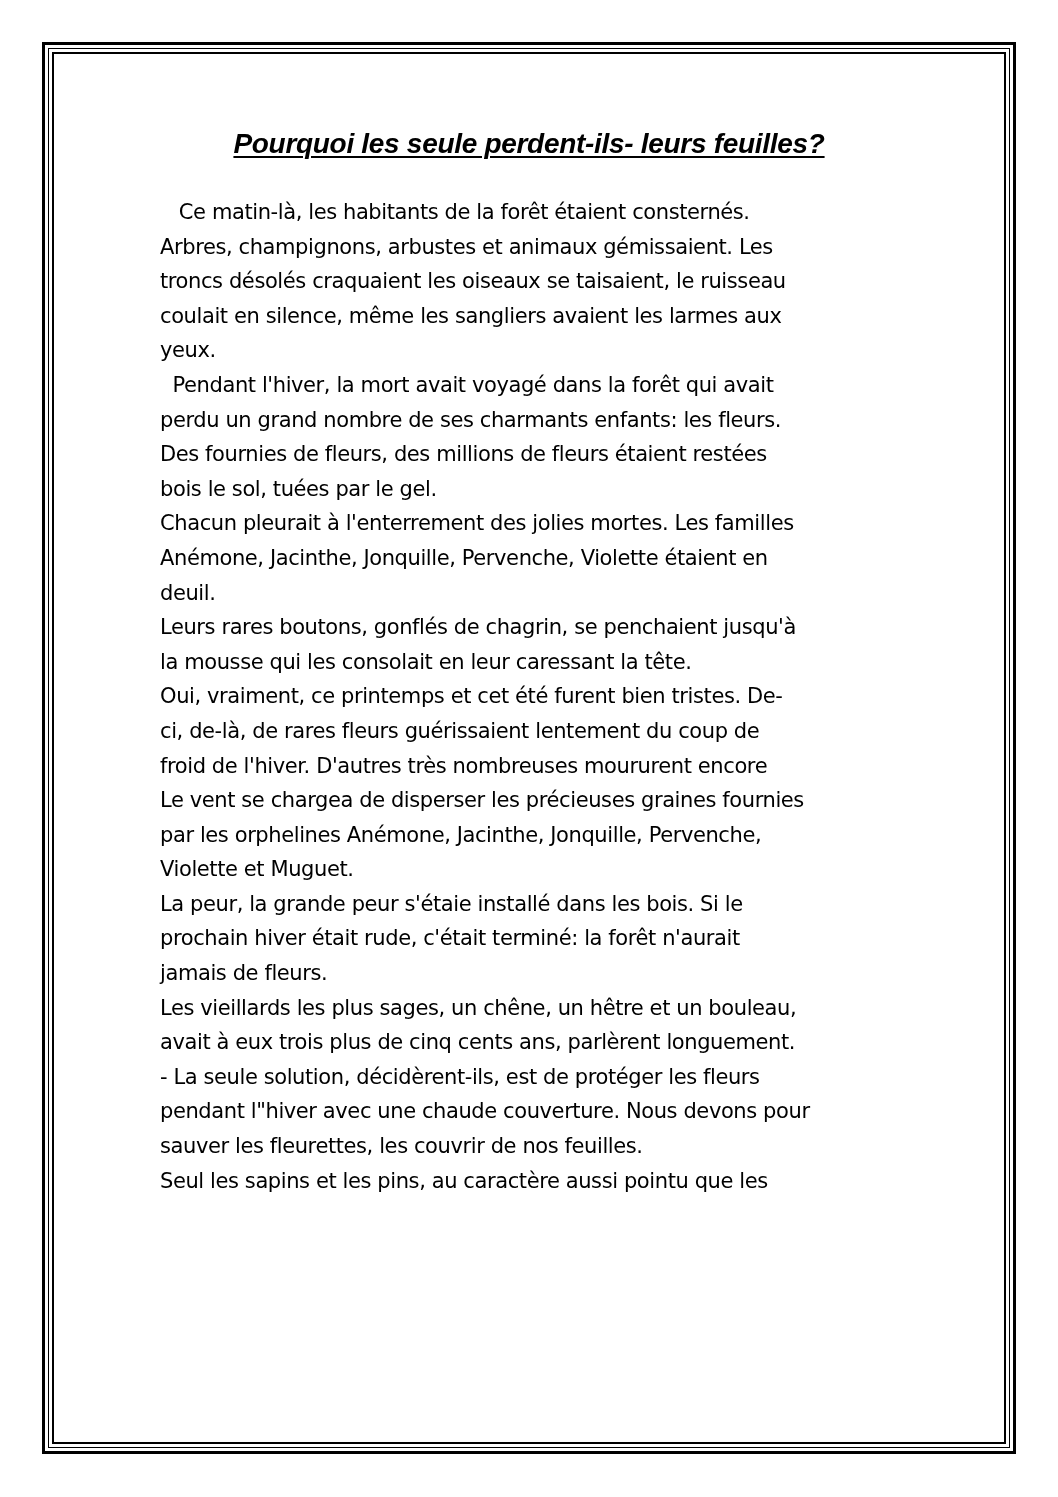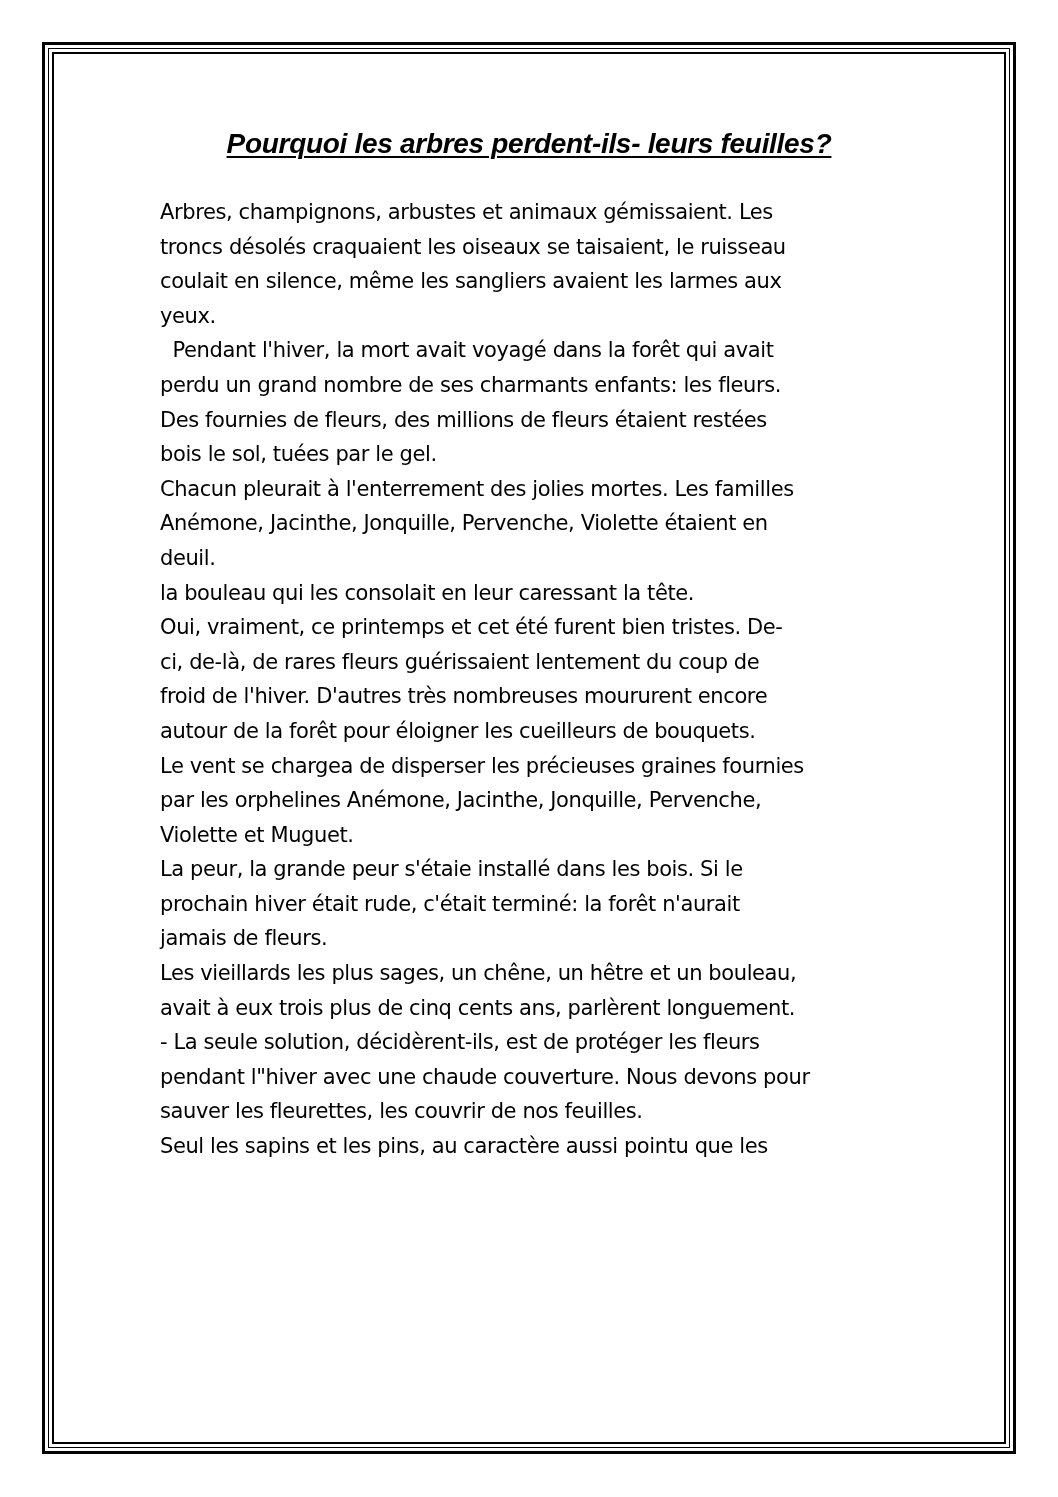--- a/index.html
+++ b/index.html
@@ -35,39 +35,40 @@
   </style>
 </head>
 <body>
 
 <div class="frame-outer">
   <div class="frame-mid">
     <div class="frame-inner"></div>
   </div>
 </div>
 
-<div class="title">Pourquoi les arbres perdent-ils- leurs feuilles?</div>
+<div class="title">Pourquoi les seule perdent-ils- leurs feuilles?</div>
 
 <div class="body-text" id="body-text">
+    <div class="line">   Ce matin-là, les habitants de la forêt étaient consternés.</div>
     <div class="line">Arbres, champignons, arbustes et animaux gémissaient. Les</div>
     <div class="line">troncs désolés craquaient les oiseaux se taisaient, le ruisseau</div>
     <div class="line">coulait en silence, même les sangliers avaient les larmes aux</div>
     <div class="line">yeux.</div>
     <div class="line">  Pendant l'hiver, la mort avait voyagé dans la forêt qui avait</div>
     <div class="line">perdu un grand nombre de ses charmants enfants: les fleurs.</div>
     <div class="line">Des fournies de fleurs, des millions de fleurs étaient restées</div>
     <div class="line">bois le sol, tuées par le gel.</div>
     <div class="line">Chacun pleurait à l'enterrement des jolies mortes. Les familles</div>
     <div class="line">Anémone, Jacinthe, Jonquille, Pervenche, Violette étaient en</div>
     <div class="line">deuil.</div>
-    <div class="line">la bouleau qui les consolait en leur caressant la tête.</div>
+    <div class="line">Leurs rares boutons, gonflés de chagrin, se penchaient jusqu'à</div>
+    <div class="line">la mousse qui les consolait en leur caressant la tête.</div>
     <div class="line">Oui, vraiment, ce printemps et cet été furent bien tristes. De-</div>
     <div class="line">ci, de-là, de rares fleurs guérissaient lentement du coup de</div>
     <div class="line">froid de l'hiver. D'autres très nombreuses moururent encore</div>
-    <div class="line">autour de la forêt pour éloigner les cueilleurs de bouquets.</div>
     <div class="line">Le vent se chargea de disperser les précieuses graines fournies</div>
     <div class="line">par les orphelines Anémone, Jacinthe, Jonquille, Pervenche,</div>
     <div class="line">Violette et Muguet.</div>
     <div class="line">La peur, la grande peur s'étaie installé dans les bois. Si le</div>
     <div class="line">prochain hiver était rude, c'était terminé: la forêt n'aurait</div>
     <div class="line">jamais de fleurs.</div>
     <div class="line">Les vieillards les plus sages, un chêne, un hêtre et un bouleau,</div>
     <div class="line">avait à eux trois plus de cinq cents ans, parlèrent longuement.</div>
     <div class="line">- La seule solution, décidèrent-ils, est de protéger les fleurs</div>
     <div class="line">pendant l"hiver avec une chaude couverture. Nous devons pour</div>

